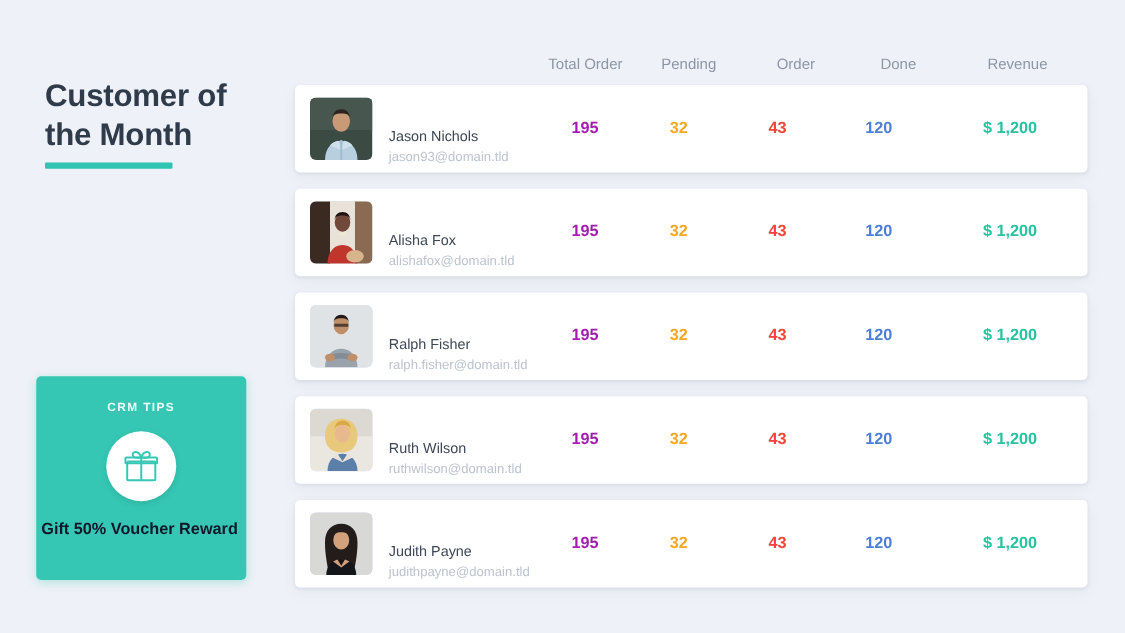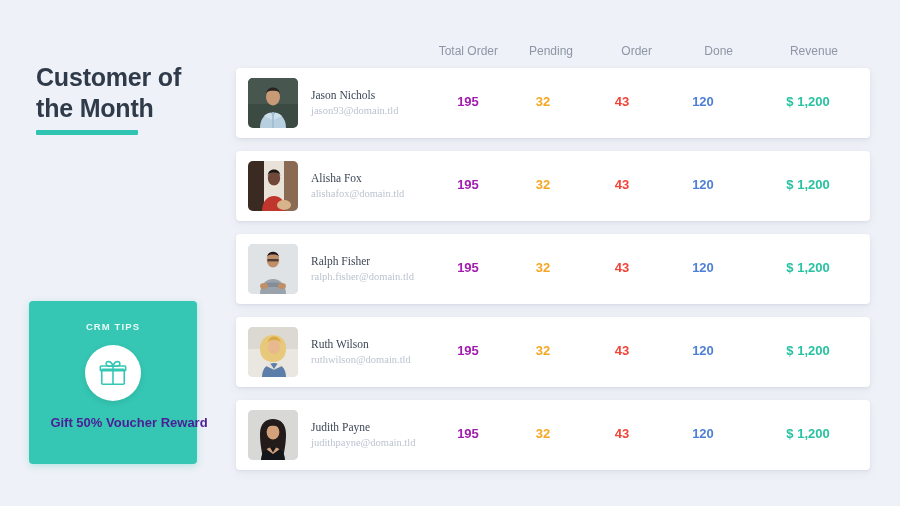--- a/index.html
+++ b/index.html
@@ -94,24 +94,24 @@
     background: #ffffff;
     border-radius: 50%;
     box-shadow: 0 2px 6px rgba(0,0,0,0.10);
     display: flex;
     align-items: center;
     justify-content: center;
   }
   .tips-text {
     position: absolute;
     top: 112px;
-    left: 16px;
+    left: 4px;
     width: 100%;
-    text-align: center;
-    color: #4c1d95;
+    text-align: left;
+    color: #0f172a;
     font-size: 13px;
     line-height: 19px;
     font-weight: bold;
   }
 
   
   .table-area {
     position: absolute;
     left: 236px;
     top: 0;
@@ -155,23 +155,22 @@
     width: 50px;
     height: 50px;
     border-radius: 5px;
     overflow: hidden;
     background: #cfd6e0;
   }
   .avatar svg { display: block; }
   .person {
     position: absolute;
     left: 75px;
-    top: 19px;
+    top: 34px;
     width: 160px;
-    font-family: Liberation Serif, serif;
   }
   .person-name {
     font-size: 11.5px;
     color: #3d4756;
     line-height: 16px;
     white-space: nowrap;
   }
   .person-email {
     font-size: 10.5px;
     color: #bcc3cf;

